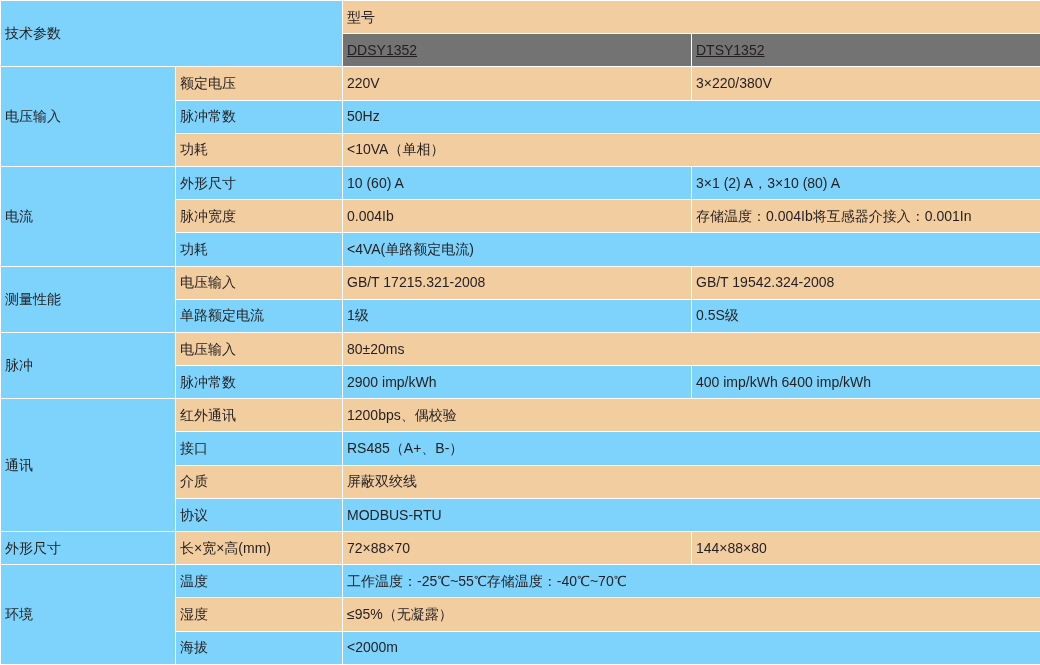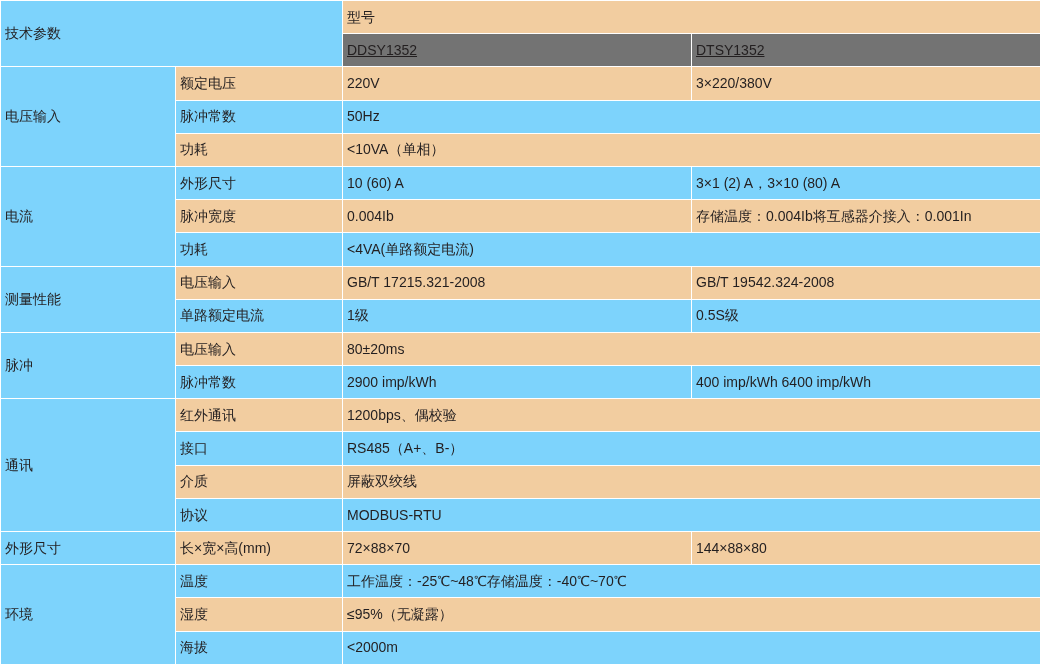--- a/index.html
+++ b/index.html
@@ -143,21 +143,21 @@
     <tr>
       <td class="c-white">外形尺寸</td>
       <td class="c-tan small">长×宽×高(mm)</td>
       <td class="c-tan">72×88×70</td>
       <td class="c-tan">144×88×80</td>
     </tr>
 
     <tr>
       <td class="c-white" rowspan="3">环境</td>
       <td class="c-white">温度</td>
-      <td class="c-white" colspan="2">工作温度：-25℃~48℃存储温度：-40℃~70℃</td>
+      <td class="c-white" colspan="2">工作温度：-25℃~55℃存储温度：-40℃~70℃</td>
     </tr>
     <tr>
       <td class="c-tan">湿度</td>
       <td class="c-tan" colspan="2">≤95%（无凝露）</td>
     </tr>
     <tr>
       <td class="c-white">海拔</td>
       <td class="c-white" colspan="2">&lt;2000m</td>
     </tr>
   </tbody>

